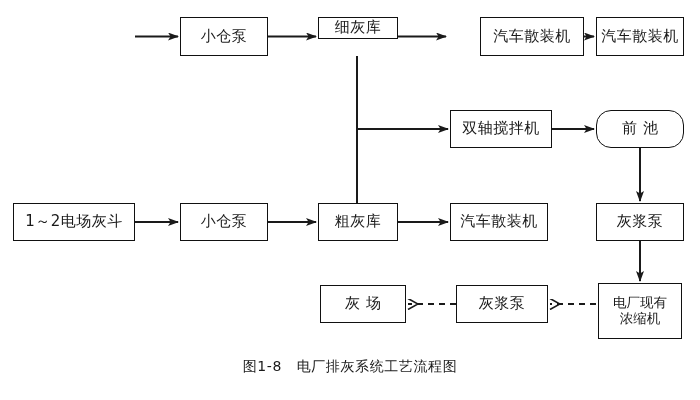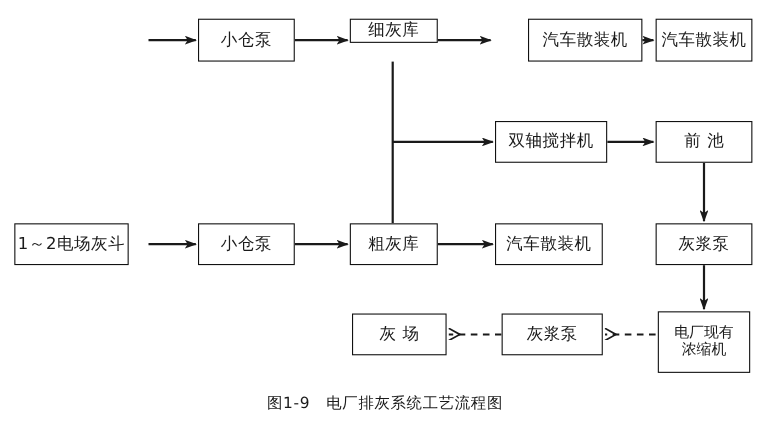--- a/index.html
+++ b/index.html
@@ -103,34 +103,34 @@
   <div class="node" style="left:180px; top:17px; width:88px; height:39px;">小仓泵</div>
 
   <div class="node" style="left:318px; top:17px; width:80px; height:22px;">细灰库</div>
 
   <div class="node" style="left:448px; top:17px; width:104px; height:39px;margin-left:32px;">汽车散装机</div>
 
   <div class="node" style="left:596px; top:17px; width:88px; height:39px;">汽车散装机</div>
 
   <div class="node" style="left:450px; top:110px; width:102px; height:38px;">双轴搅拌机</div>
 
-  <div class="node spaced" style="left:596px; top:110px; width:88px; height:38px;">前池</div>
+  <div class="node spaced" style="left:596px; top:110px; width:88px; height:38px;border-radius:15px;">前池</div>
 
-  <div class="node" style="left:13px; top:203px; width:104px; height:38px;">1～2电场灰斗</div>
+  <div class="node" style="left:13px; top:203px; width:122px; height:38px;">1～2电场灰斗</div>
 
   <div class="node" style="left:180px; top:203px; width:88px; height:38px;">小仓泵</div>
 
   <div class="node" style="left:318px; top:203px; width:80px; height:38px;">粗灰库</div>
 
   <div class="node" style="left:450px; top:203px; width:98px; height:38px;">汽车散装机</div>
 
   <div class="node" style="left:596px; top:203px; width:88px; height:38px;">灰浆泵</div>
 
   <div class="node spaced" style="left:320px; top:285px; width:86px; height:38px;">灰场</div>
 
   <div class="node" style="left:456px; top:285px; width:92px; height:38px;">灰浆泵</div>
 
   <div class="node two-line" style="left:598px; top:283px; width:84px; height:56px;">电厂现有
 浓缩机</div>
 
-  <div class="caption">图1-9　电厂排灰系统工艺流程图</div>
+  <div class="caption">图1-8　电厂排灰系统工艺流程图</div>
 
 </div>
 
 </body></html>

